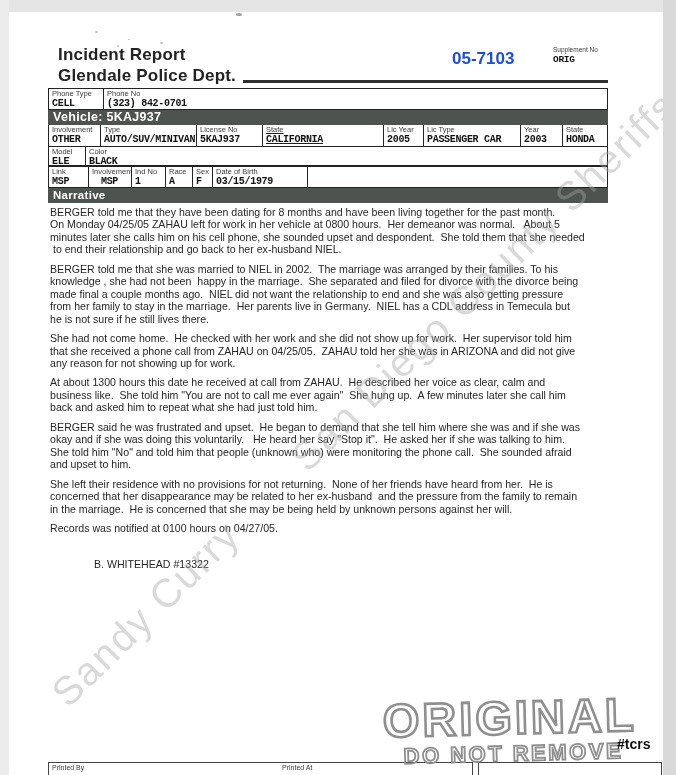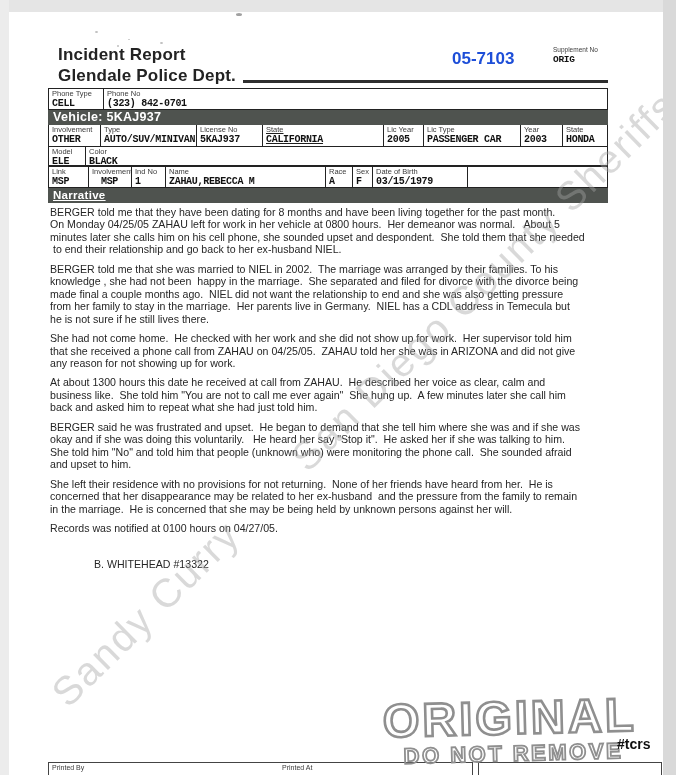--- a/index.html
+++ b/index.html
@@ -146,40 +146,36 @@
     <div class="mono-val">MSP</div>
   </div>
   <div class="cell" style="width:43px;">
     <div class="tiny-label">Involvement</div>
     <div class="mono-val" style="text-align:center;">MSP</div>
   </div>
   <div class="cell" style="width:34px;">
     <div class="tiny-label">Ind No</div>
     <div class="mono-val">1</div>
   </div>
-  <div class="cell" style="width:160px;">
-    <div class="tiny-label">Name</div>
-    <div class="mono-val">ZAHAU,REBECCA M</div>
-  </div>
   <div class="cell" style="width:27px;">
     <div class="tiny-label">Race</div>
     <div class="mono-val">A</div>
   </div>
   <div class="cell" style="width:20px;">
     <div class="tiny-label">Sex</div>
     <div class="mono-val">F</div>
   </div>
   <div class="cell" style="width:95px;">
     <div class="tiny-label">Date of Birth</div>
     <div class="mono-val">03/15/1979</div>
   </div>
   <div class="cell" style="flex:1;"></div>
 </div>
 
-<div class="bar" style="top:188px;text-decoration:underline;">Narrative</div>
+<div class="bar" style="top:188px;">Narrative</div>
 
 <div id="narrative-text">
   <p>BERGER told me that they have been dating for 8 months and have been living together for the past month.
 On Monday 04/25/05 ZAHAU left for work in her vehicle at 0800 hours.  Her demeanor was normal.   About 5
 minutes later she calls him on his cell phone, she sounded upset and despondent.  She told them that she needed
  to end their relationship and go back to her ex-husband NIEL.</p>
   <p>BERGER told me that she was married to NIEL in 2002.  The marriage was arranged by their families. To his
 knowledge , she had not been  happy in the marriage.  She separated and filed for divorce with the divorce being
 made final a couple months ago.  NIEL did not want the relationship to end and she was also getting pressure
 from her family to stay in the marriage.  Her parents live in Germany.  NIEL has a CDL address in Temecula but

